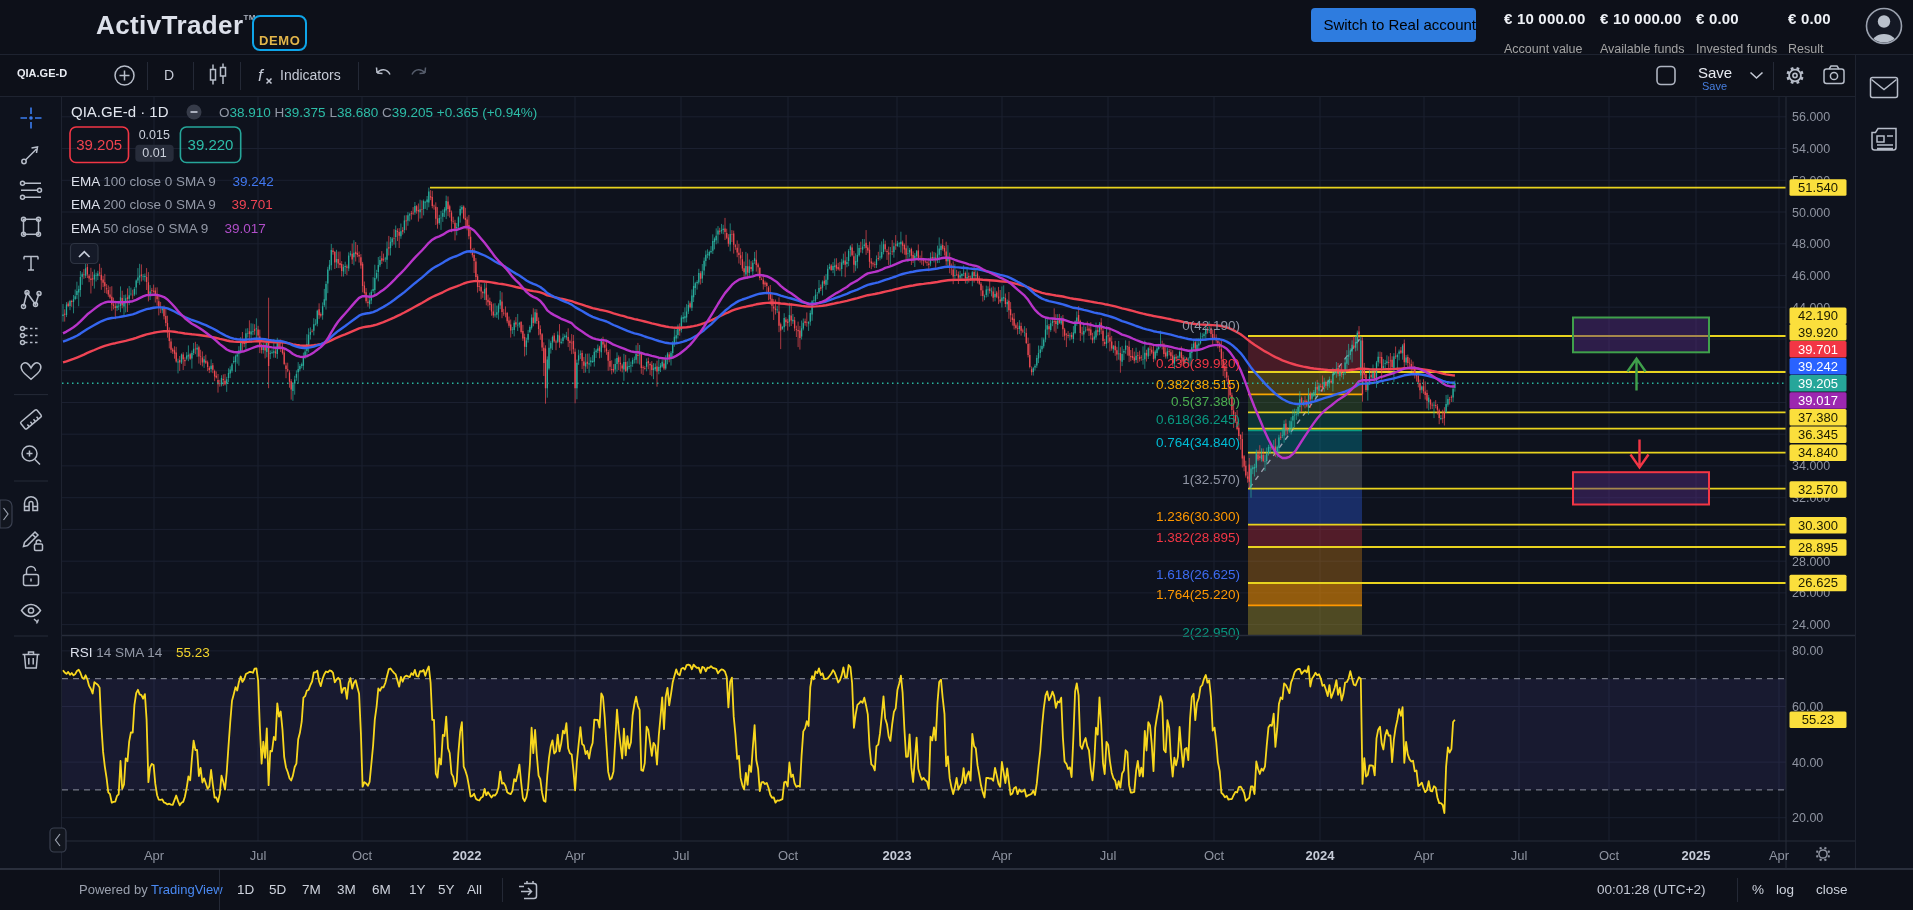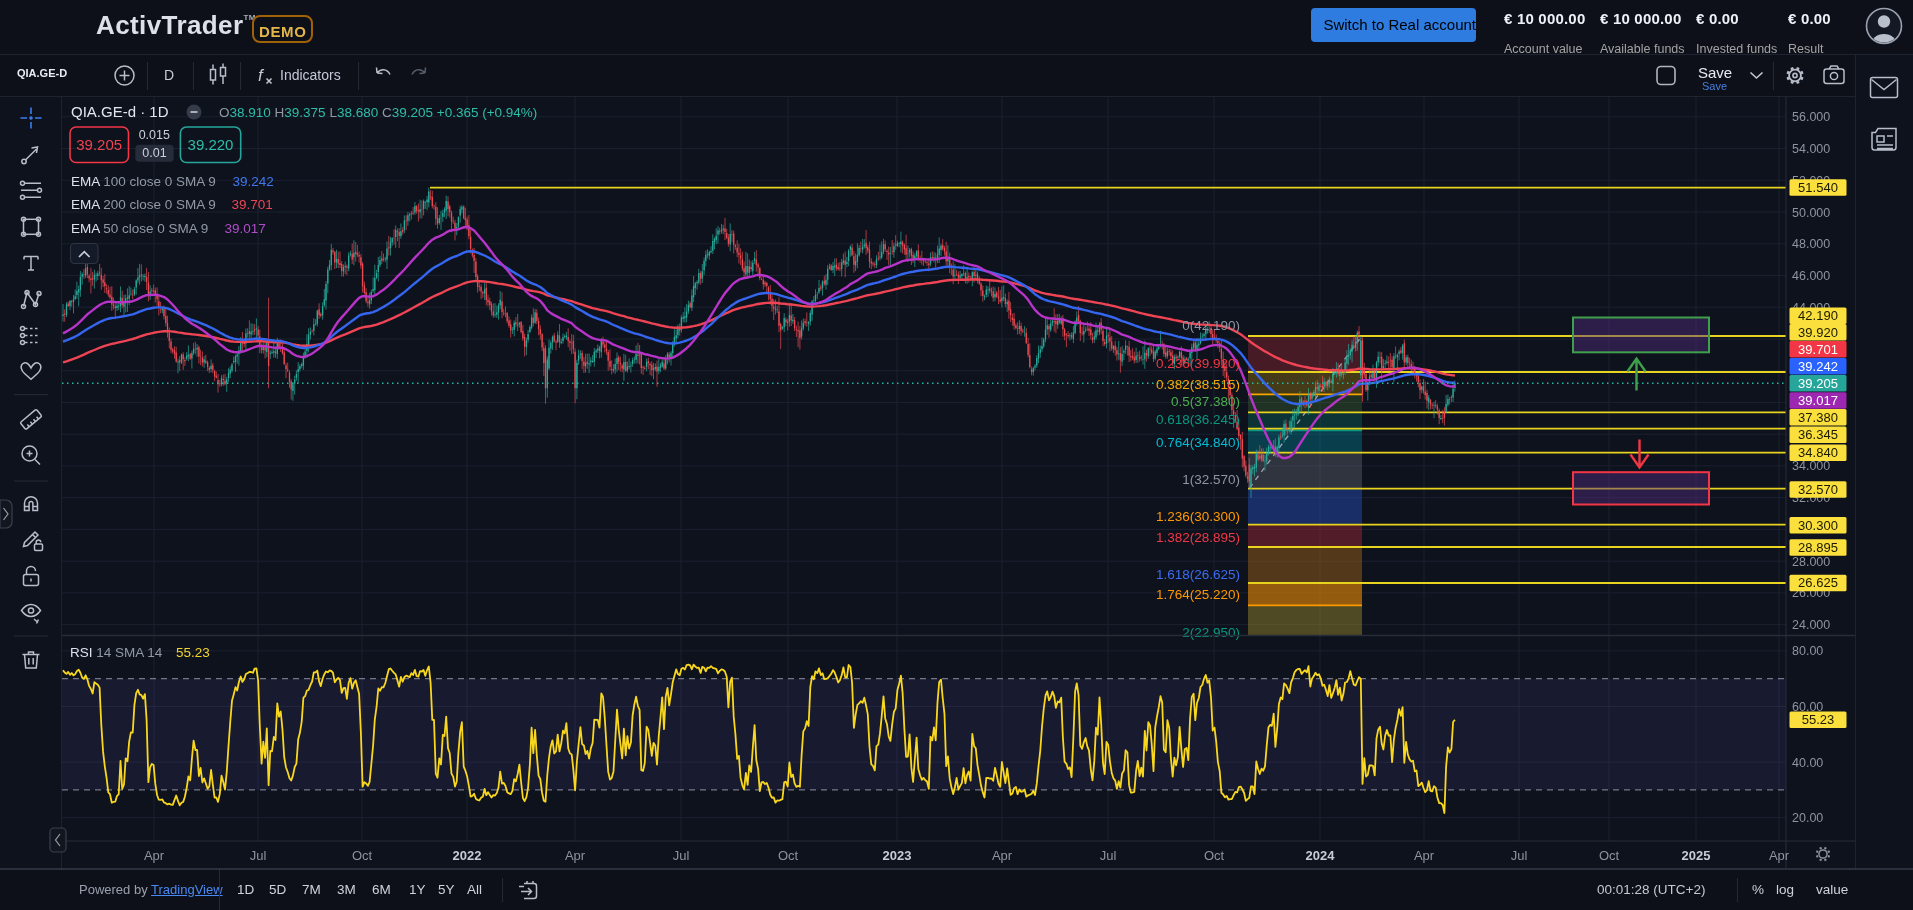--- a/index.html
+++ b/index.html
@@ -7,31 +7,31 @@
 .abs{position:absolute}
 #app{position:relative;width:1913px;height:910px;background:#0e121d}
 #hdr{position:absolute;left:0;top:0;width:1913px;height:55px;background:#0d1019;border-bottom:1px solid #1e2330}
 #tb2{position:absolute;left:0;top:55px;width:1855px;height:42px;background:#0d1019;border-bottom:1px solid #1e2330}
 #ltb{position:absolute;left:0;top:97px;width:62px;height:772px;border-right:1px solid #1e2330}
 #rsb{position:absolute;left:1855px;top:55px;width:58px;height:814px;border-left:1px solid #1e2330}
 #btb{position:absolute;left:0;top:869px;width:1913px;height:41px;background:#0d1019}
 .sep{position:absolute;top:62px;width:1px;height:28px;background:#242936}
 .logo{position:absolute;left:96px;top:10px;font-size:26px;font-weight:700;color:#dce0ea;letter-spacing:.4px}
 .logo sup{font-size:8px;color:#aab0bc;vertical-align:14px}
-.demo{position:absolute;left:252px;top:15px;border:2px solid #a16207;border-radius:8px;color:#e3b64a;
-font-size:15px;font-weight:700;letter-spacing:.6px;padding:6px 5px 1px}
+.demo{position:absolute;left:252px;top:15px;border:2px solid #0ea5e9;border-radius:8px;color:#e3b64a;
+font-size:13px;font-weight:700;letter-spacing:.6px;padding:16px 5px 1px}
 .btn{position:absolute;left:1311px;top:8px;width:165px;height:34px;background:#2e7cdf;border-radius:4px;
 color:#000000;font-size:15px;text-align:right;line-height:33px}
 .stat{position:absolute;top:10px}
 .stat .v{font-size:15px;font-weight:700;letter-spacing:.2px;color:#eef1f6;white-space:nowrap}
 .stat .l{font-size:12.5px;color:#a3a3a3;margin-top:15px;white-space:nowrap}
 .sym{position:absolute;left:17px;top:67px;font-size:11px;font-weight:700;color:#e9ecf3}
 .tbt{position:absolute;top:67px;font-size:14px;color:#c4c9d5}
 .tfr{position:absolute;top:882px;font-size:13.5px;color:#cdd2dc}
-a.tv{color:#4a8af4;text-decoration:underline}
+a.tv{color:#4a8af4;}
 </style></head><body>
 <div id="app">
 <div id="hdr"></div>
     <div id="tb2"></div>
     <div id="ltb"></div>
     <div id="rsb"></div>
     <div id="btb"></div>
 <div class="logo">ActivTrader<sup>TM</sup></div>
 <div class="demo">DEMO</div>
 <div class="btn">Switch to Real account</div>
@@ -66,21 +66,21 @@
     <div class="tfr" style="left:269px">5D</div>
 <div class="tfr" style="left:302px">7M</div>
     <div class="tfr" style="left:337px">3M</div>
 <div class="tfr" style="left:372px">6M</div>
     <div class="tfr" style="left:409px">1Y</div>
 <div class="tfr" style="left:438px">5Y</div>
     <div class="tfr" style="left:467px">All</div>
 <div class="tfr" style="left:1597px;color:#c3c8d4">00:01:28 (UTC+2)</div>
 <div class="tfr" style="left:1752px">%</div>
     <div class="tfr" style="left:1776px">log</div>
-<div class="tfr" style="left:1816px">value</div>
+<div class="tfr" style="left:1816px">close</div>
 <div style="position:absolute;left:219px;top:869px;width:1px;height:41px;background:#242936"></div>
 <div style="position:absolute;left:502px;top:878px;width:1px;height:24px;background:#242936"></div>
 <div style="position:absolute;left:1737px;top:878px;width:1px;height:24px;background:#242936"></div>
 <svg class="abs" style="left:0;top:0" width="1913" height="910" viewBox="0 0 1913 910">
       <path d="M154 97V841M258 97V841M362 97V841M467 97V841M575 97V841M681 97V841M788 97V841M897 97V841M1002 97V841M1108 97V841M1214 97V841M1320 97V841M1424 97V841M1519 97V841M1609 97V841M1696 97V841M1779 97V841M62 624.6H1786M62 592.9H1786M62 561.2H1786M62 529.4H1786M62 497.7H1786M62 465.9H1786M62 434.2H1786M62 402.5H1786M62 370.7H1786M62 339.0H1786M62 307.2H1786M62 275.5H1786M62 243.8H1786M62 212.0H1786M62 180.3H1786M62 148.5H1786M62 116.8H1786M62 650.9H1786M62 706.5H1786M62 762.1H1786M62 817.7H1786" stroke="#1b2030" stroke-width="1" fill="none"></path>
 <rect x="62" y="678.7" width="1724" height="111.2" fill="rgba(116,96,214,0.10)"></rect>
 <path d="M62 678.7H1786 M62 789.9H1786" stroke="rgba(216,220,232,0.5)" stroke-width="1.2" stroke-dasharray="6 5" fill="none"></path>
 <rect x="1248" y="336.0" width="114" height="36.0" fill="rgba(242,54,69,0.25)"></rect>
 <rect x="1248" y="372.0" width="114" height="22.3" fill="rgba(212,166,18,0.28)"></rect>
 <rect x="1248" y="394.3" width="114" height="18.0" fill="rgba(102,164,60,0.22)"></rect>

